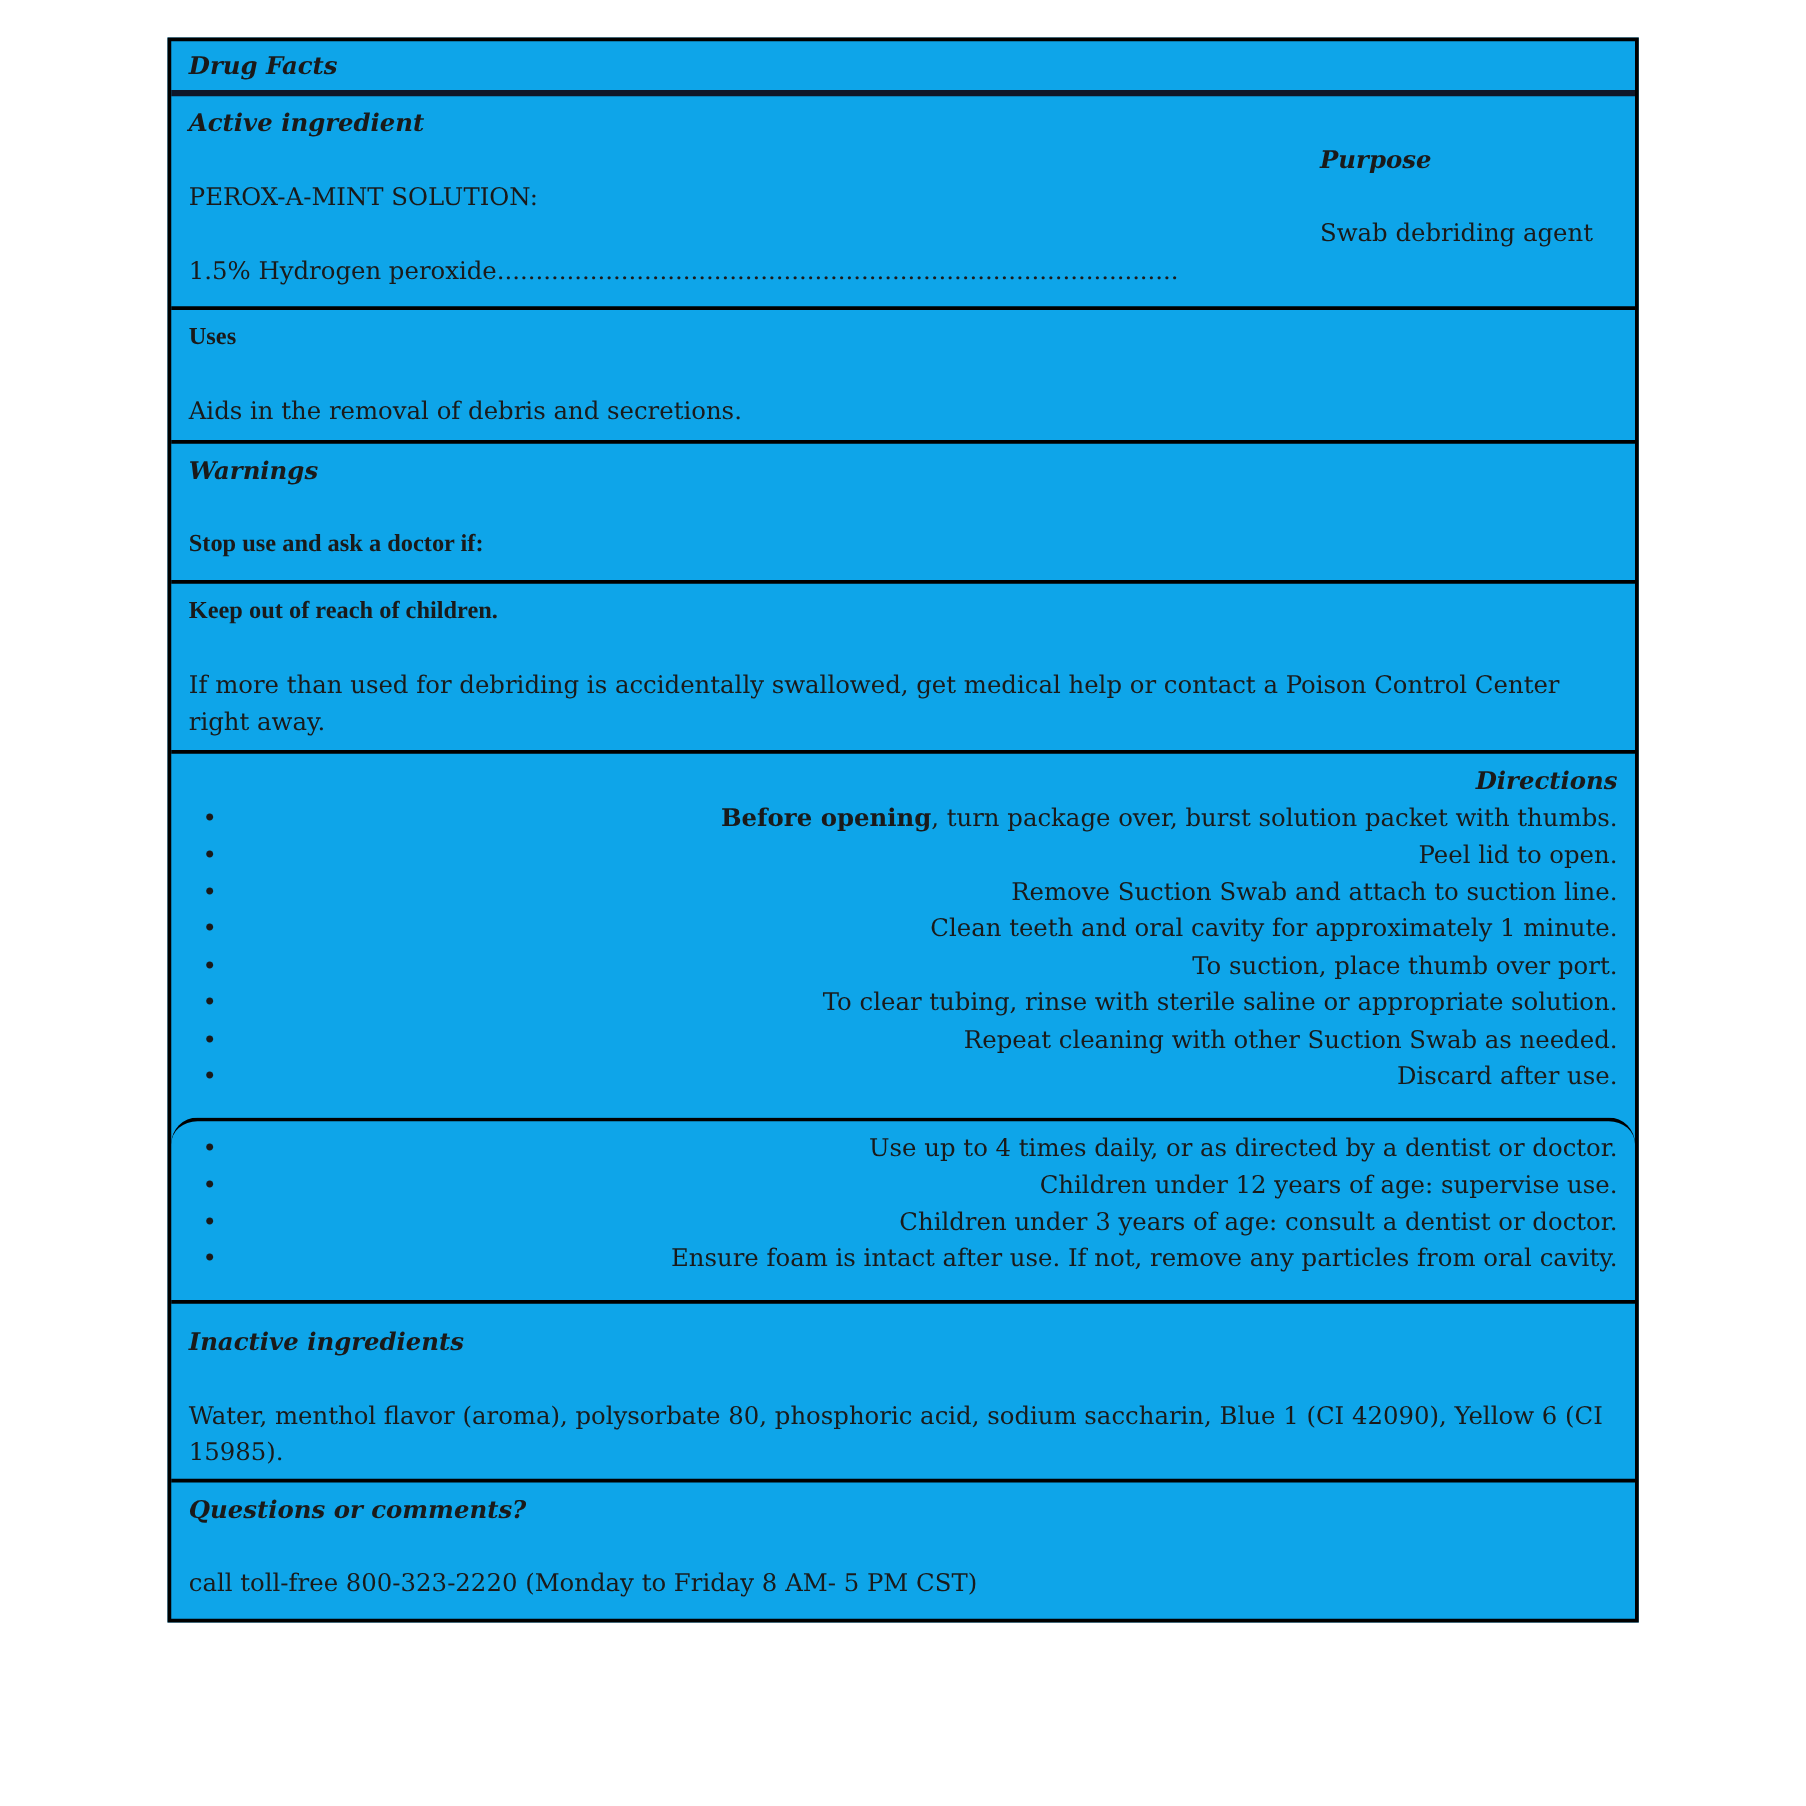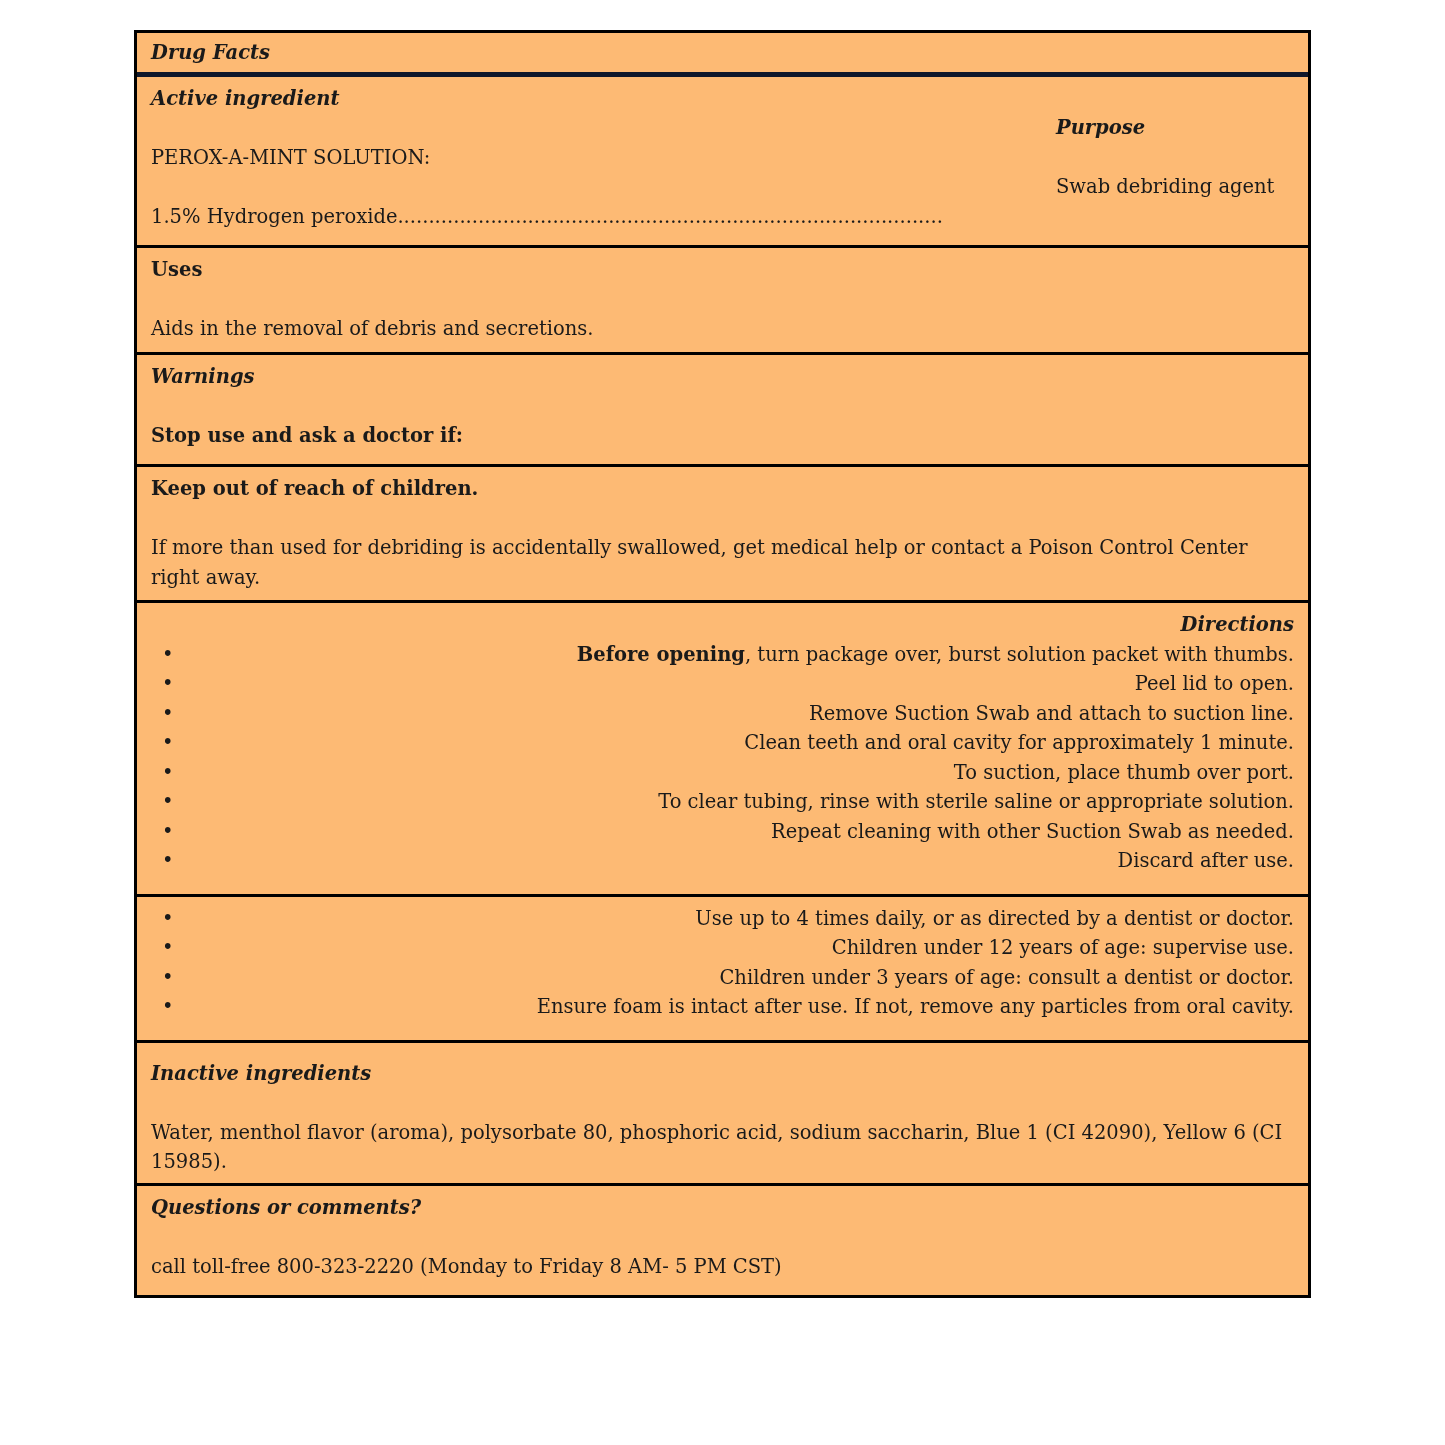--- a/index.html
+++ b/index.html
@@ -9,36 +9,36 @@
     width: 1445px;
     height: 1445px;
     font-family: "DejaVu Serif", "Liberation Serif", serif;
     color: #1a1a1a;
   }
   .label-box {
     box-sizing: border-box;
     width: 1177px;
     margin: 30px auto 0 auto;
     border: 3px solid #000000;
-    background: #fdba74;
+    background: #0ea5e9;
     font-size: 19.5px;
     line-height: 29.5px;
   }
   .section {
     box-sizing: border-box;
     padding: 7px 14px 8px 14px;
     border-top: 3px solid #000000;
   }
   .section.title-bar {
     border-top: none;
     padding: 5px 14px 4px 14px;
   }
   .section.thin-divider { border-top: 5px solid #0f172a; }
   .hdr-italic { font-weight: bold; font-style: italic; }
-  .hdr-bold   { font-weight: bold; }
+  .hdr-bold   { font-weight: bold; font-family: Liberation Serif, serif; }
   .gap-after  { margin-bottom: 29.5px; }
   .right-col  { margin-left: 905px; white-space: nowrap; }
   ul.bullets {
     list-style: none;
     margin: 0;
     padding: 0;
   }
   ul.bullets li {
     position: relative;
     padding-left: 33px;
@@ -93,21 +93,21 @@
         <li>Peel lid to open.</li>
         <li>Remove Suction Swab and attach to suction line.</li>
         <li>Clean teeth and oral cavity for approximately 1 minute.</li>
         <li>To suction, place thumb over port.</li>
         <li>To clear tubing, rinse with sterile saline or appropriate solution.</li>
         <li>Repeat cleaning with other Suction Swab as needed.</li>
         <li>Discard after use.</li>
       </ul>
   </div>
 
-  <div class="section pad-bottom-lg" style="">
+  <div class="section pad-bottom-lg" style="border-radius:21px;">
     <ul class="bullets">
 
     <li>Use up to 4 times daily, or as directed by a dentist or doctor.</li>
         <li>Children under 12 years of age: supervise use.</li>
         <li>Children under 3 years of age: consult a dentist or doctor.</li>
         <li>Ensure foam is intact after use. If not, remove any particles from oral cavity.</li>
       </ul>
   </div>
 
   <div class="section" style="padding-top:16px; padding-bottom:6px;">

